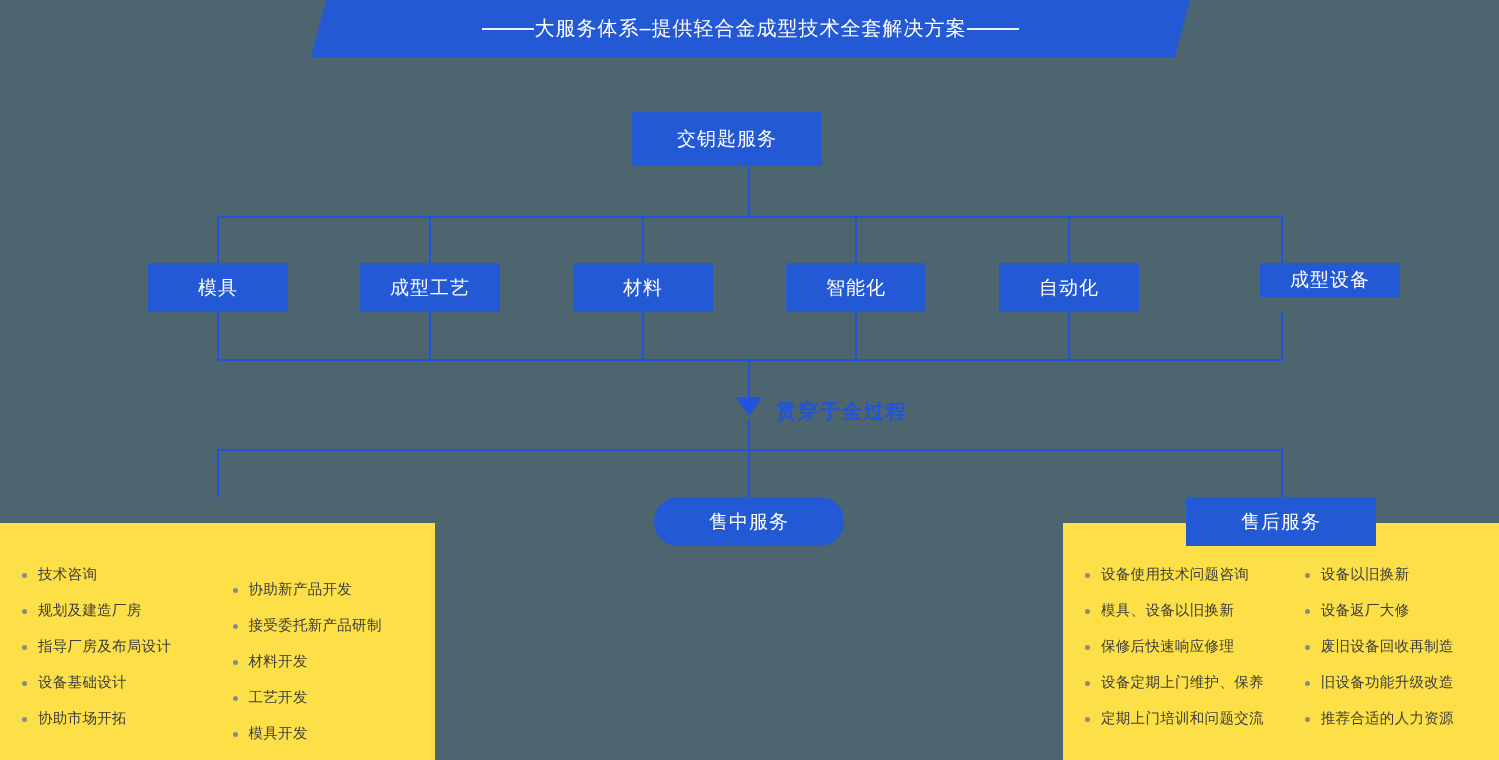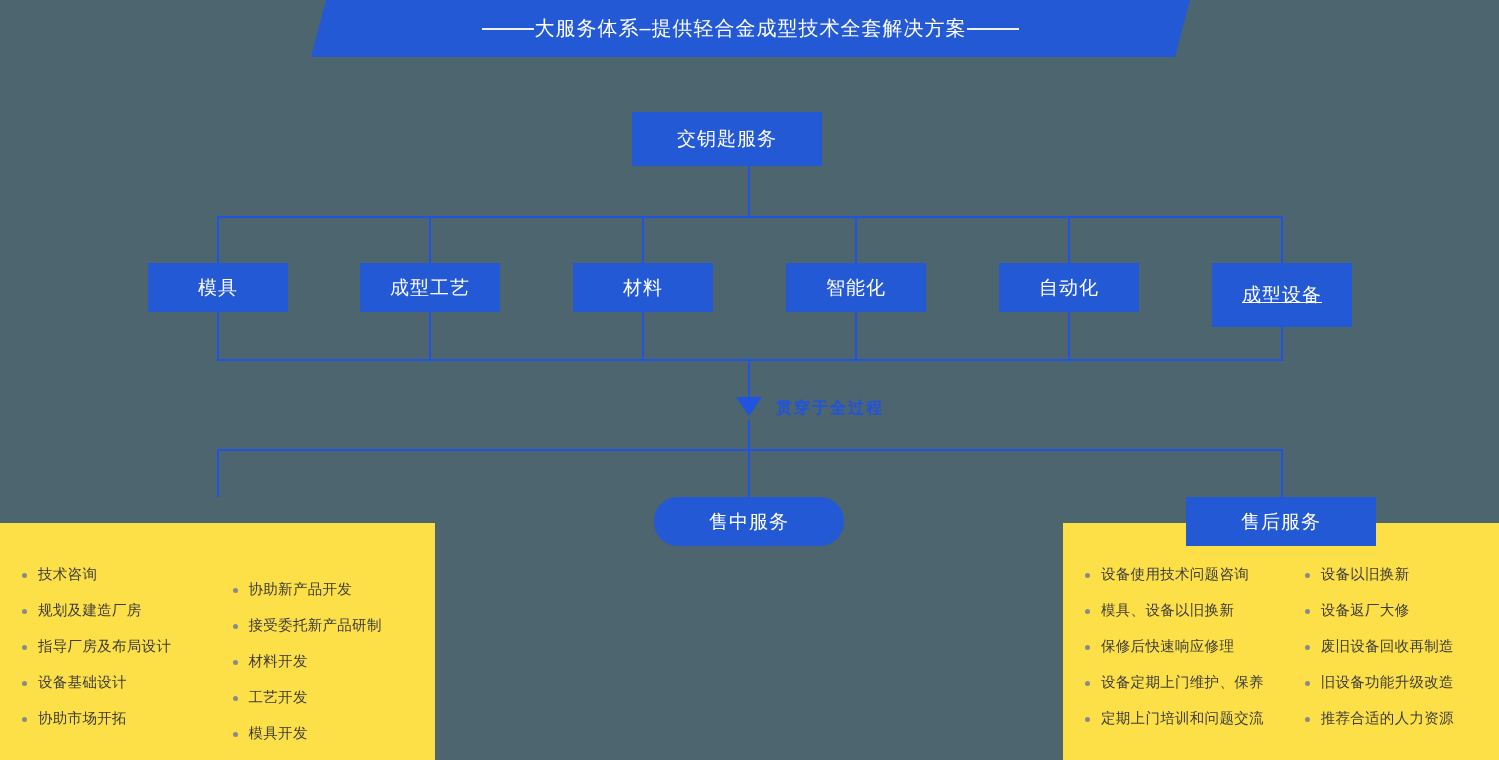--- a/index.html
+++ b/index.html
@@ -40,21 +40,21 @@
   .hline{height:2px;}
 
   
   .arrow-tri{
     position:absolute;width:0;height:0;z-index:4;
     border-left:13px solid transparent;
     border-right:13px solid transparent;
     border-top:19px solid #1F53E0;
   }
   .arrow-label{
-    position:absolute;color:#1F53E0;font-size:16px;font-weight:bold;
+    position:absolute;color:#1F53E0;font-size:20px;font-weight:bold;
     letter-spacing:2px;white-space:nowrap;z-index:4;
   }
 
   
   .card{
     position:absolute;background:#fde047;top:523px;height:237px;z-index:2;font-family:Liberation Mono, monospace;
   }
   .card-cols{
     position:absolute;left:0;top:0;width:100%;height:100%;
     display:flex;padding-top:42px;box-sizing:border-box;
@@ -97,21 +97,21 @@
   <div class="ln vline" style="left:642px;top:216px;height:47px;"></div>
   <div class="ln vline" style="left:855px;top:216px;height:47px;"></div>
   <div class="ln vline" style="left:1068px;top:216px;height:47px;"></div>
   <div class="ln vline" style="left:1281px;top:216px;height:47px;"></div>
 
   <div class="node" style="left:148px;top:263px;width:140px;height:49px;">模具</div>
   <div class="node" style="left:360px;top:263px;width:140px;height:49px;">成型工艺</div>
   <div class="node" style="left:573px;top:263px;width:140px;height:49px;">材料</div>
   <div class="node" style="left:786px;top:263px;width:140px;height:49px;">智能化</div>
   <div class="node" style="left:999px;top:263px;width:140px;height:49px;">自动化</div>
-  <div class="node" style="left:1212px;top:263px;width:140px;height:64px;text-decoration:underline;">成型设备</div>
+  <div class="node" style="left:1260px;top:263px;width:140px;height:34px;">成型设备</div>
 
   <div class="ln vline" style="left:217px;top:312px;height:49px;"></div>
   <div class="ln vline" style="left:429px;top:312px;height:49px;"></div>
   <div class="ln vline" style="left:642px;top:312px;height:49px;"></div>
   <div class="ln vline" style="left:855px;top:312px;height:49px;"></div>
   <div class="ln vline" style="left:1068px;top:312px;height:49px;"></div>
   <div class="ln vline" style="left:1281px;top:312px;height:49px;"></div>
 
   <div class="ln hline" style="left:218px;top:359px;width:1064px;"></div>
 

